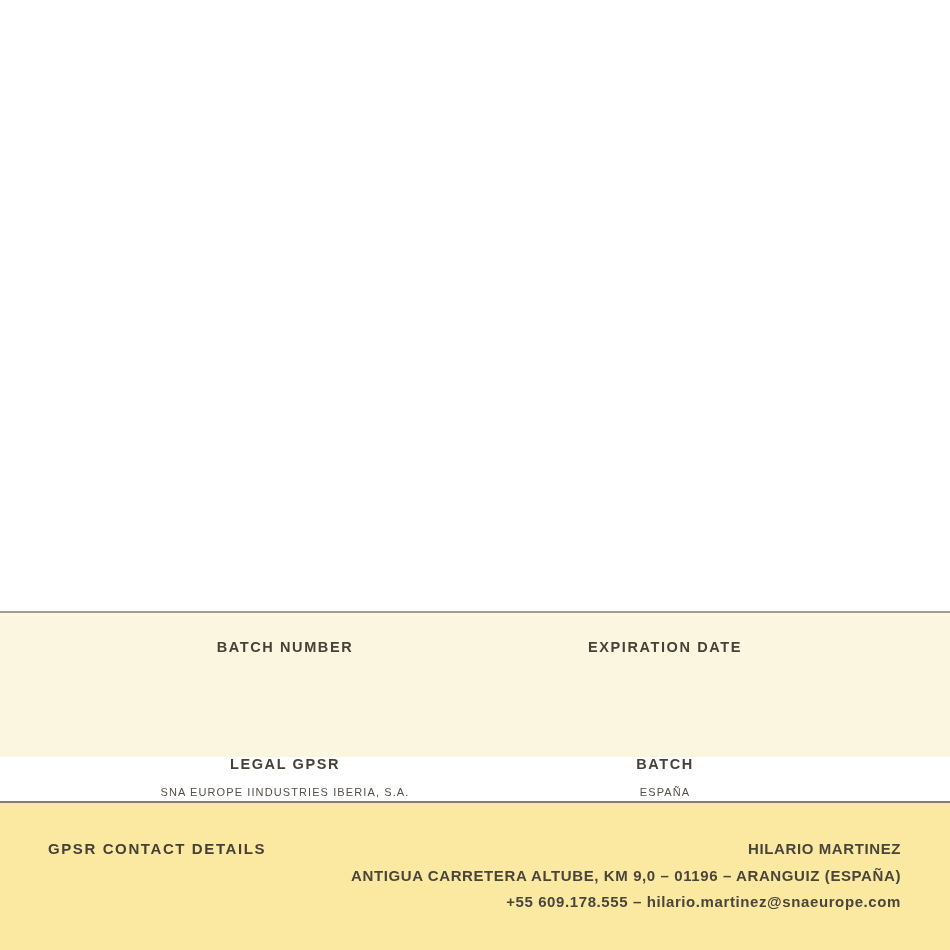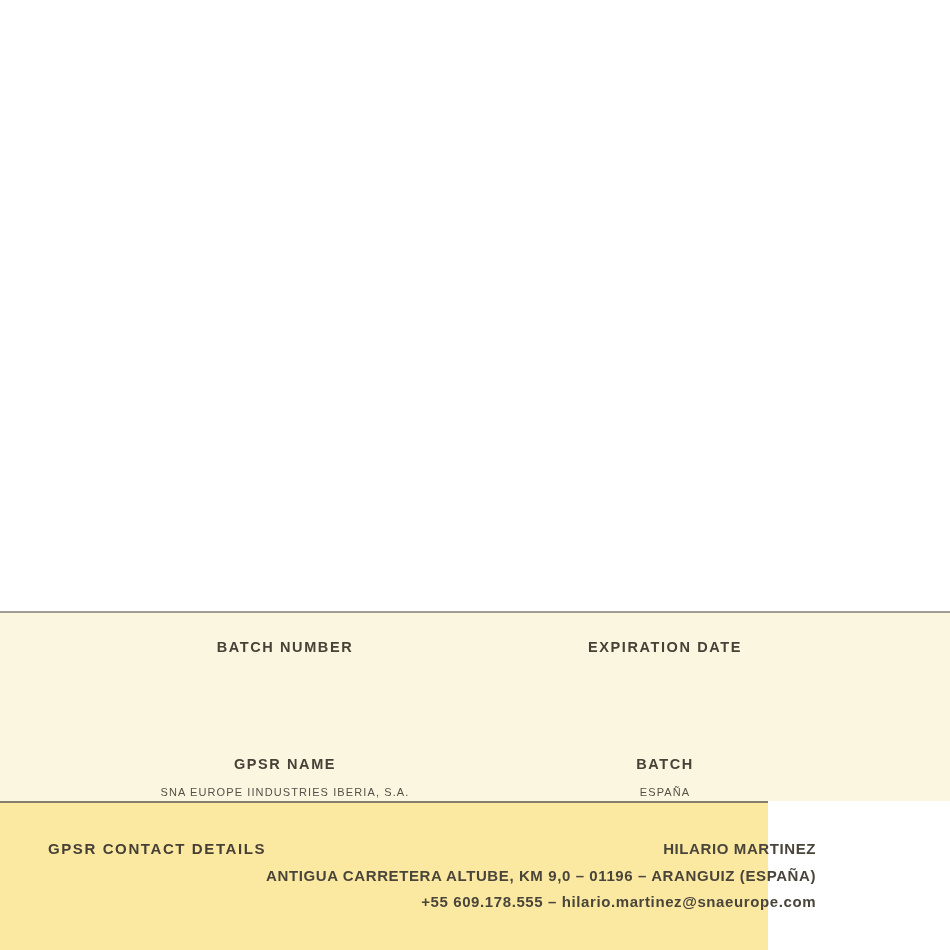--- a/index.html
+++ b/index.html
@@ -19,21 +19,21 @@
     .product-area {
       position: absolute;
       top: 0; left: 0;
       width: 950px; height: 611px;
       background: #ffffff;
     }
     
     .info-panel {
       position: absolute;
       top: 611px; left: 0;
-      width: 950px; height: 190px;
+      width: 950px; height: 146px;
       background: #fbf6df;
       border-top: 2px solid #9e9e97;
       padding: 26px 95px 0 95px;
     }
     .info-grid {
       display: grid;
       grid-template-columns: 1fr 1fr;
     }
     .info-grid.row2 { margin-top: 71px; }
     .field { text-align: center; }
@@ -49,21 +49,21 @@
       font-size: 11px;
       line-height: 20px;
       letter-spacing: 1.1px;
       color: #55504a;
       min-height: 20px;
     }
     
     .contact-panel {
       position: absolute;
       top: 801px; left: 0;
-      width: 768px; height: 149px;
+      width: 950px; height: 149px;
       background: #fbe9a2;
       border-top: 2px solid #837d6e;
       padding: 37px 49px 0 48px;
     }
     .contact-flex {
       display: flex;
       justify-content: space-between;
       align-items: flex-start;
     }
     .contact-title {
@@ -98,21 +98,21 @@
         <div class="field-value"></div>
       </div>
       <div class="field">
         <div class="field-label">EXPIRATION DATE</div>
         <div class="field-value"></div>
       </div>
     </div>
 
     <div class="info-grid row2">
       <div class="field">
-        <div class="field-label">GPSR NAME</div>
+        <div class="field-label">LEGAL GPSR</div>
         <div class="field-value">SNA EUROPE IINDUSTRIES IBERIA, S.A.</div>
       </div>
       <div class="field">
         <div class="field-label">BATCH</div>
         <div class="field-value">ESPAÑA</div>
       </div>
     </div>
   </div>
 
   <div class="contact-panel">

